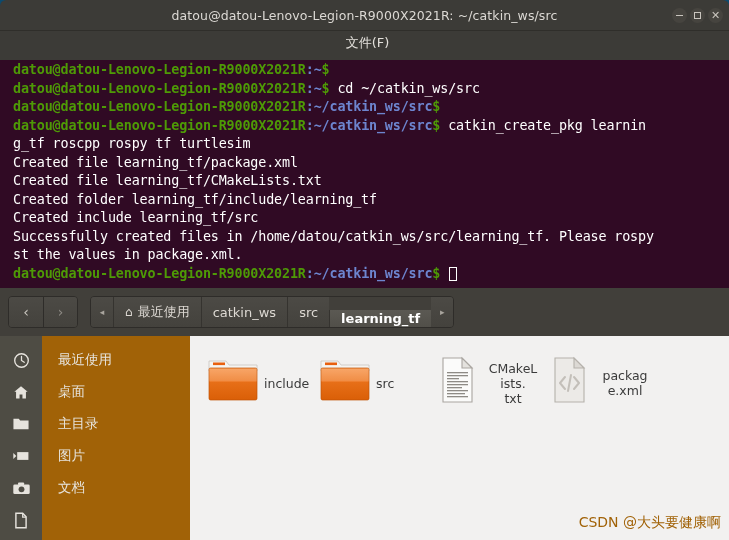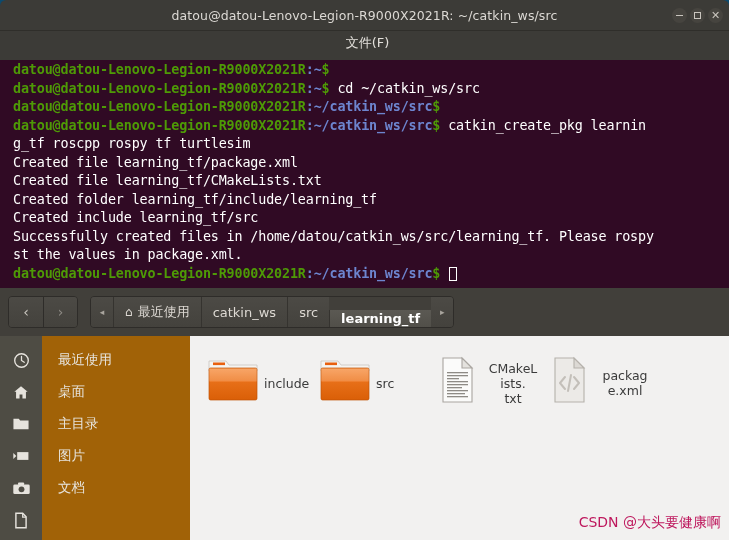--- a/index.html
+++ b/index.html
@@ -233,21 +233,21 @@
     line-height: 15px;
     max-width: 92px;
     word-break: break-word;
     font-family: "DejaVu Sans", sans-serif;
   }
   .ico-wrap { width: 62px; height: 52px; position: relative; }
 
   #watermark {
     position: absolute;
     right: 8px; bottom: 8px;
-    color: #be185d;
+    color: #a16207;
     font-size: 14px;
     white-space: nowrap;
     font-family: "DejaVu Sans", sans-serif;
   }
 </style>
 </head>
 <body>
 
 <div id="screen">
 

